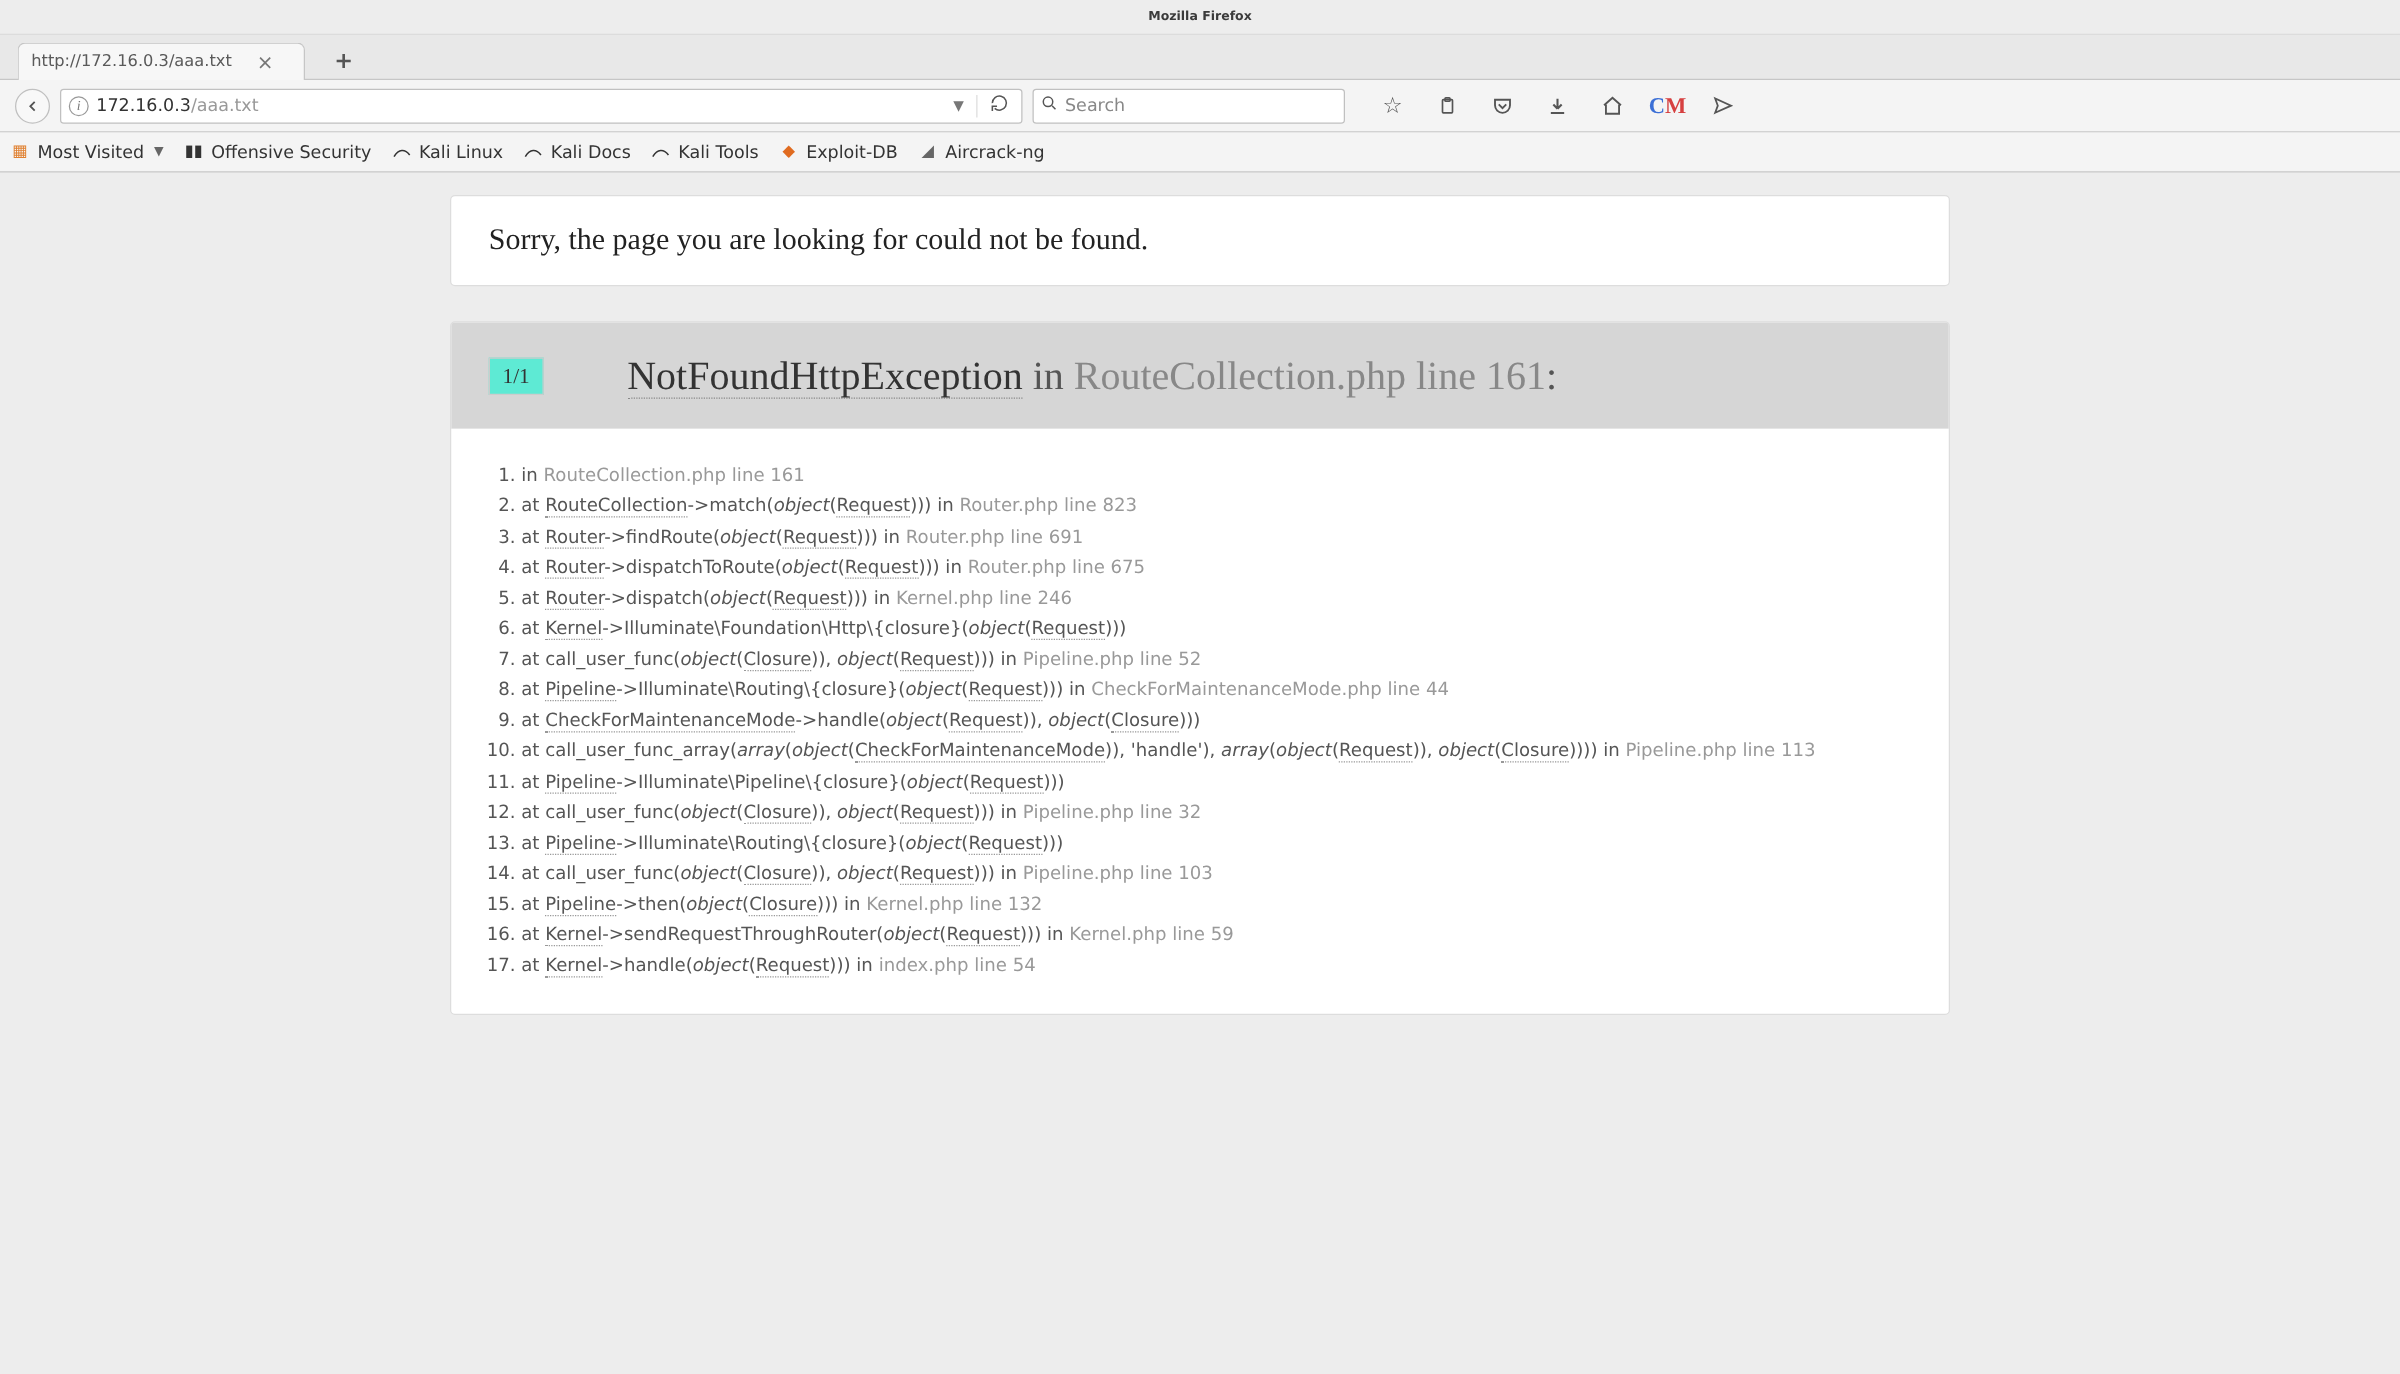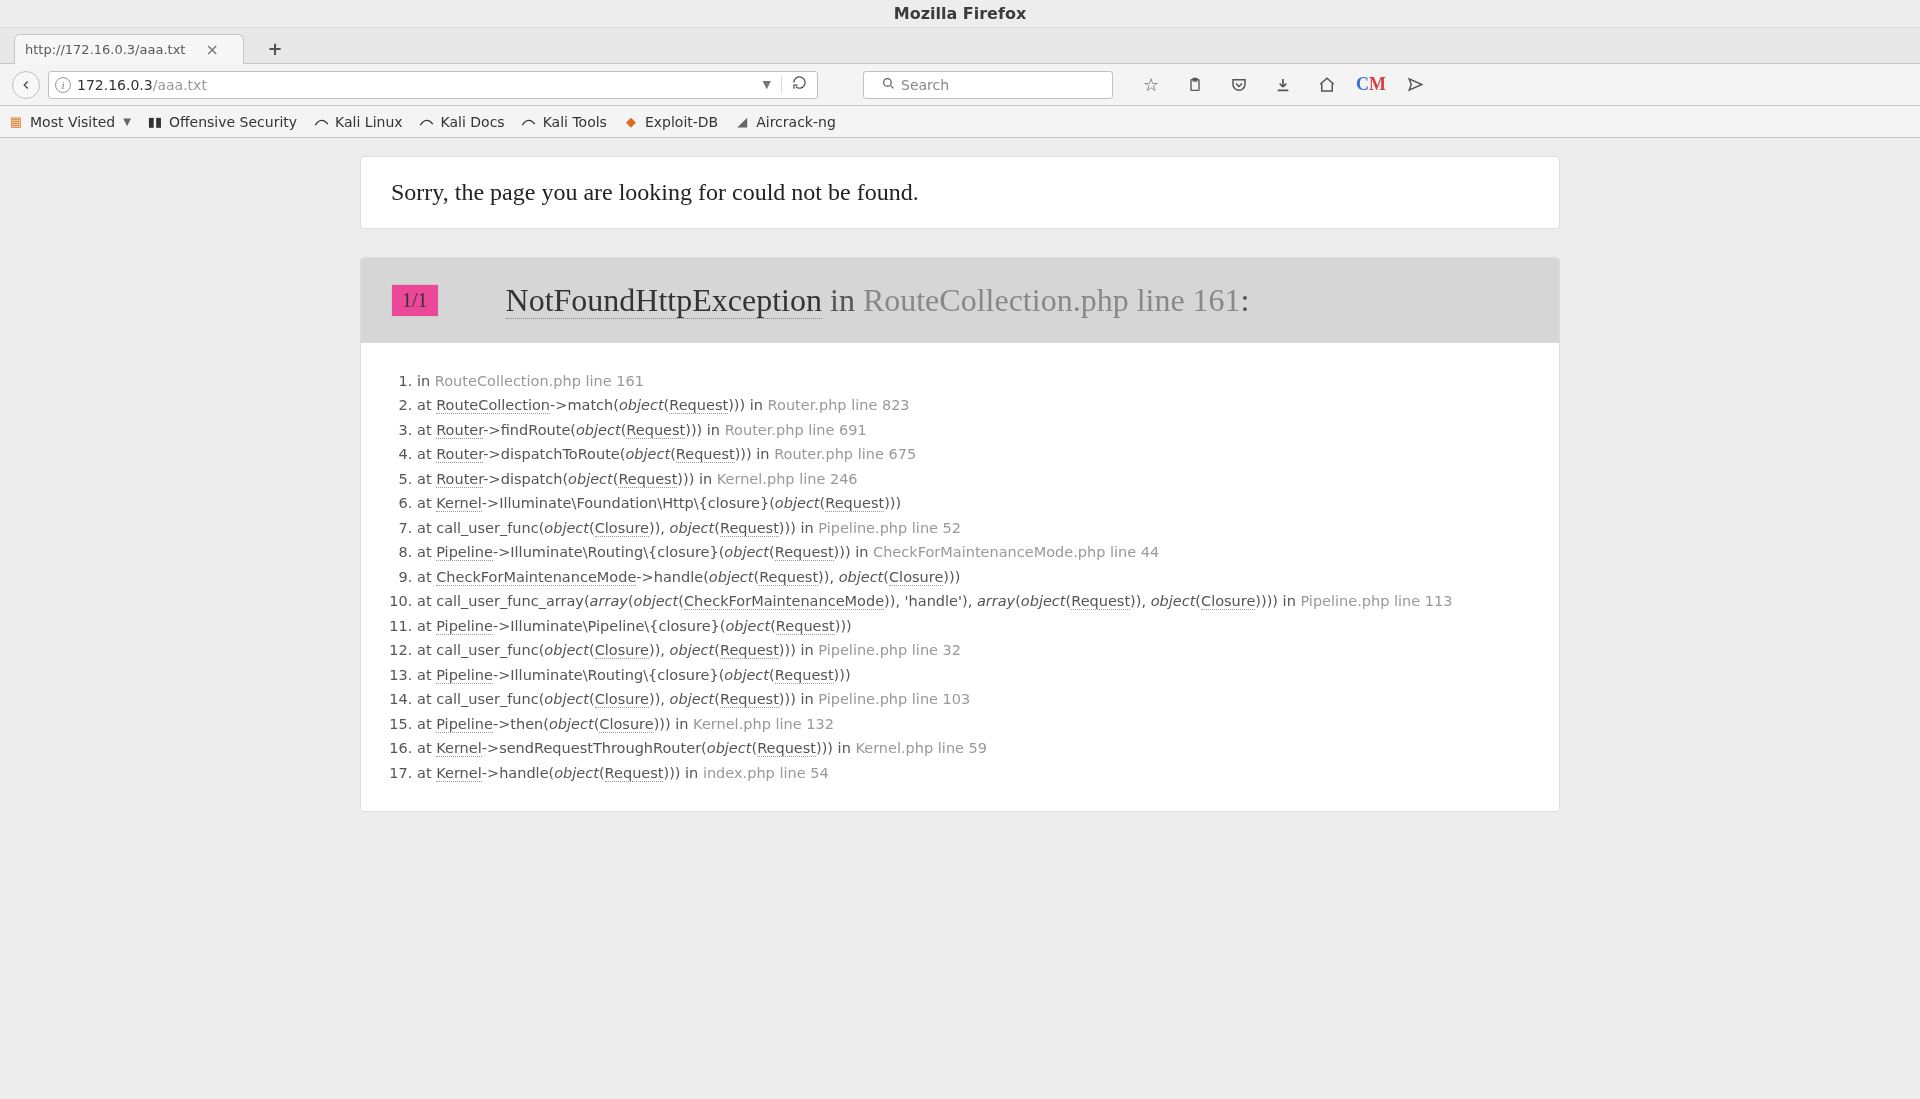--- a/index.html
+++ b/index.html
@@ -12,21 +12,21 @@
   }
   
   .window-title {
     height: 28px;
     background: #ededed;
     display: flex;
     align-items: center;
     justify-content: center;
     font-weight: bold;
     color: #3b3b3b;
-    font-size: 16px;
+    font-size: 10px;
     border-bottom: 1px solid #dcdcdc;
   }
   
   .tab-strip {
     height: 36px;
     background: #e8e8e8;
     display: flex;
     align-items: flex-end;
     padding-left: 14px;
     gap: 20px;
@@ -121,25 +121,24 @@
   .url-sep { width:1px; height:18px; background:#ddd; }
   .reload-btn { color: #555; font-size: 15px; padding: 0 4px; cursor:pointer; }
   .search-bar {
     flex: 0 0 250px;
     height: 28px;
     border: 1px solid #c0c0c0;
     border-radius: 3px;
     background: #fff;
     display: flex;
     align-items: center;
-    padding: 0 18px;
+    padding: 0 6px;
     gap: 6px;
     font-size: 14px;
     color: #888;
-    margin-left: 37px;
   }
   .search-bar .mag { font-size: 13px; color:#555; }
   .toolbar-icons {
     display: flex;
     align-items: center;
     gap: 24px;
     margin-left: 20px;
   }
   .tb-icon {
     width: 20px;
@@ -196,25 +195,25 @@
     overflow:hidden;
   }
   .trace-head {
     background:#d6d6d6;
     padding: 24px 30px;
     display:flex;
     align-items:center;
     gap: 22px;
   }
   .trace-badge {
-    background:#ec4899;
+    background:#5eead4;
     border:1px solid #ccc;
     padding: 4px 10px;
     font-family: Georgia, serif;
-    font-size: 20px;
+    font-size: 17px;
     color:#333;
   }
   .trace-title {
     font-family: Georgia, "Times New Roman", serif;
     font-size: 32px;
     color:#555;
     margin-left:45px;
   }
   .trace-title .exc { color:#333; border-bottom:1px dotted #888; }
   .trace-title .in { color:#555; }

